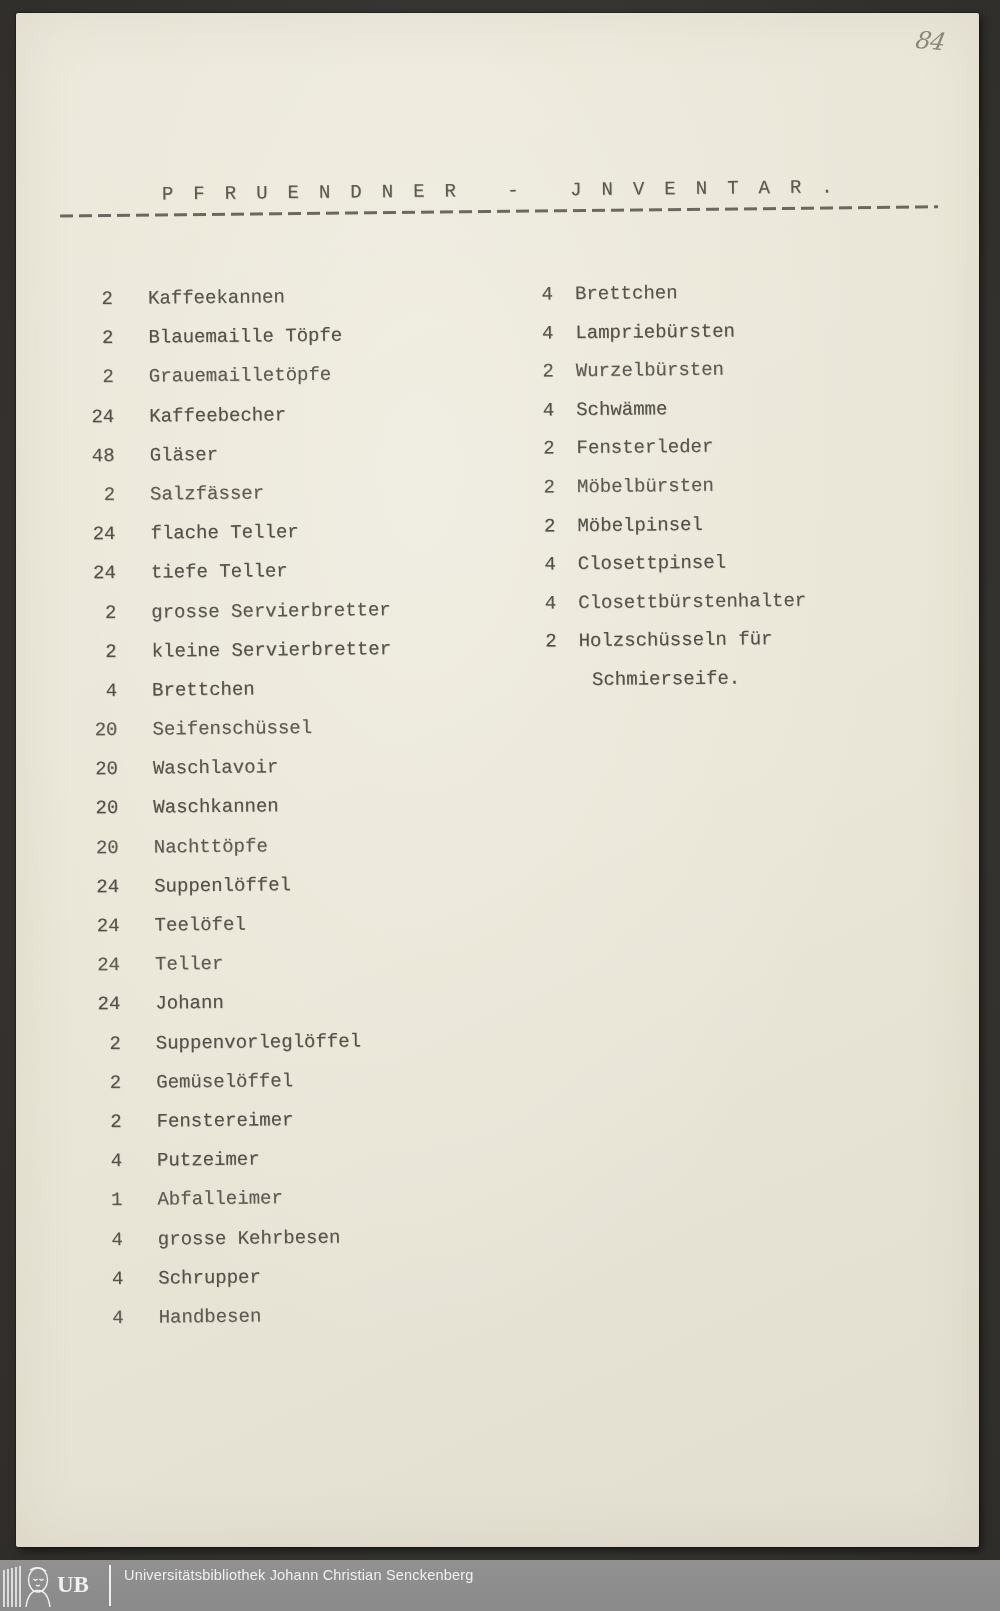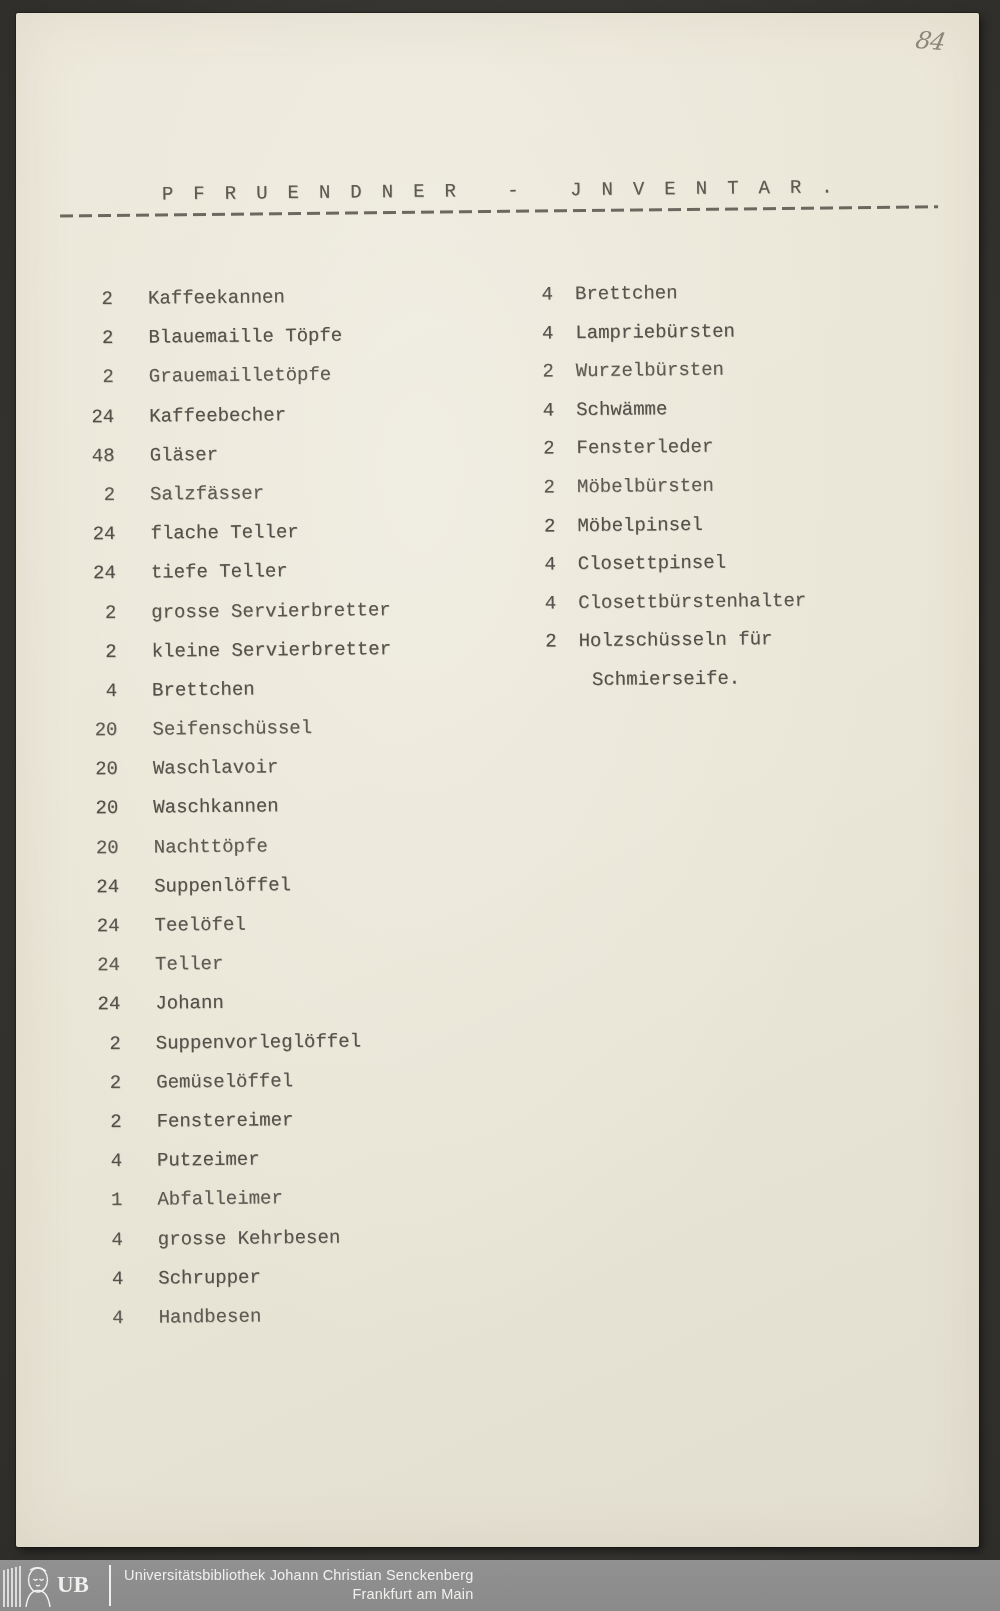--- a/index.html
+++ b/index.html
@@ -114,21 +114,20 @@
     color: var(--footer-text, #f1f0ee);
   }
 
   .footer-text {
     position: absolute;
     left: 124px; top: 6px;
     font-size: 14.5px;
     line-height: 19px;
     color: var(--footer-text, #f1f0ee);
     letter-spacing: 0.2px;
-    text-align: right;
   }
 </style>
 </head>
 <body>
 
 <div class="scan">
 
   <div class="paper">
 
     <span class="pencil">84</span>
@@ -240,17 +239,16 @@
         <path d="M36,25 q2,1.8 4,0"></path>
         <path d="M30,10 q8,-5 16,1"></path>
       </g>
       <line x1="110" y1="5" x2="110" y2="46" stroke="#f1f0ee" stroke-width="2"></line>
     </svg>
 
     <span class="logo-ub">UB</span>
 
     <div class="footer-text">
       <div>Universitätsbibliothek Johann Christian Senckenberg</div>
-      <div>Frankfurt am Main</div>
     </div>
 
   </div>
 </div>
 
 </body></html>

